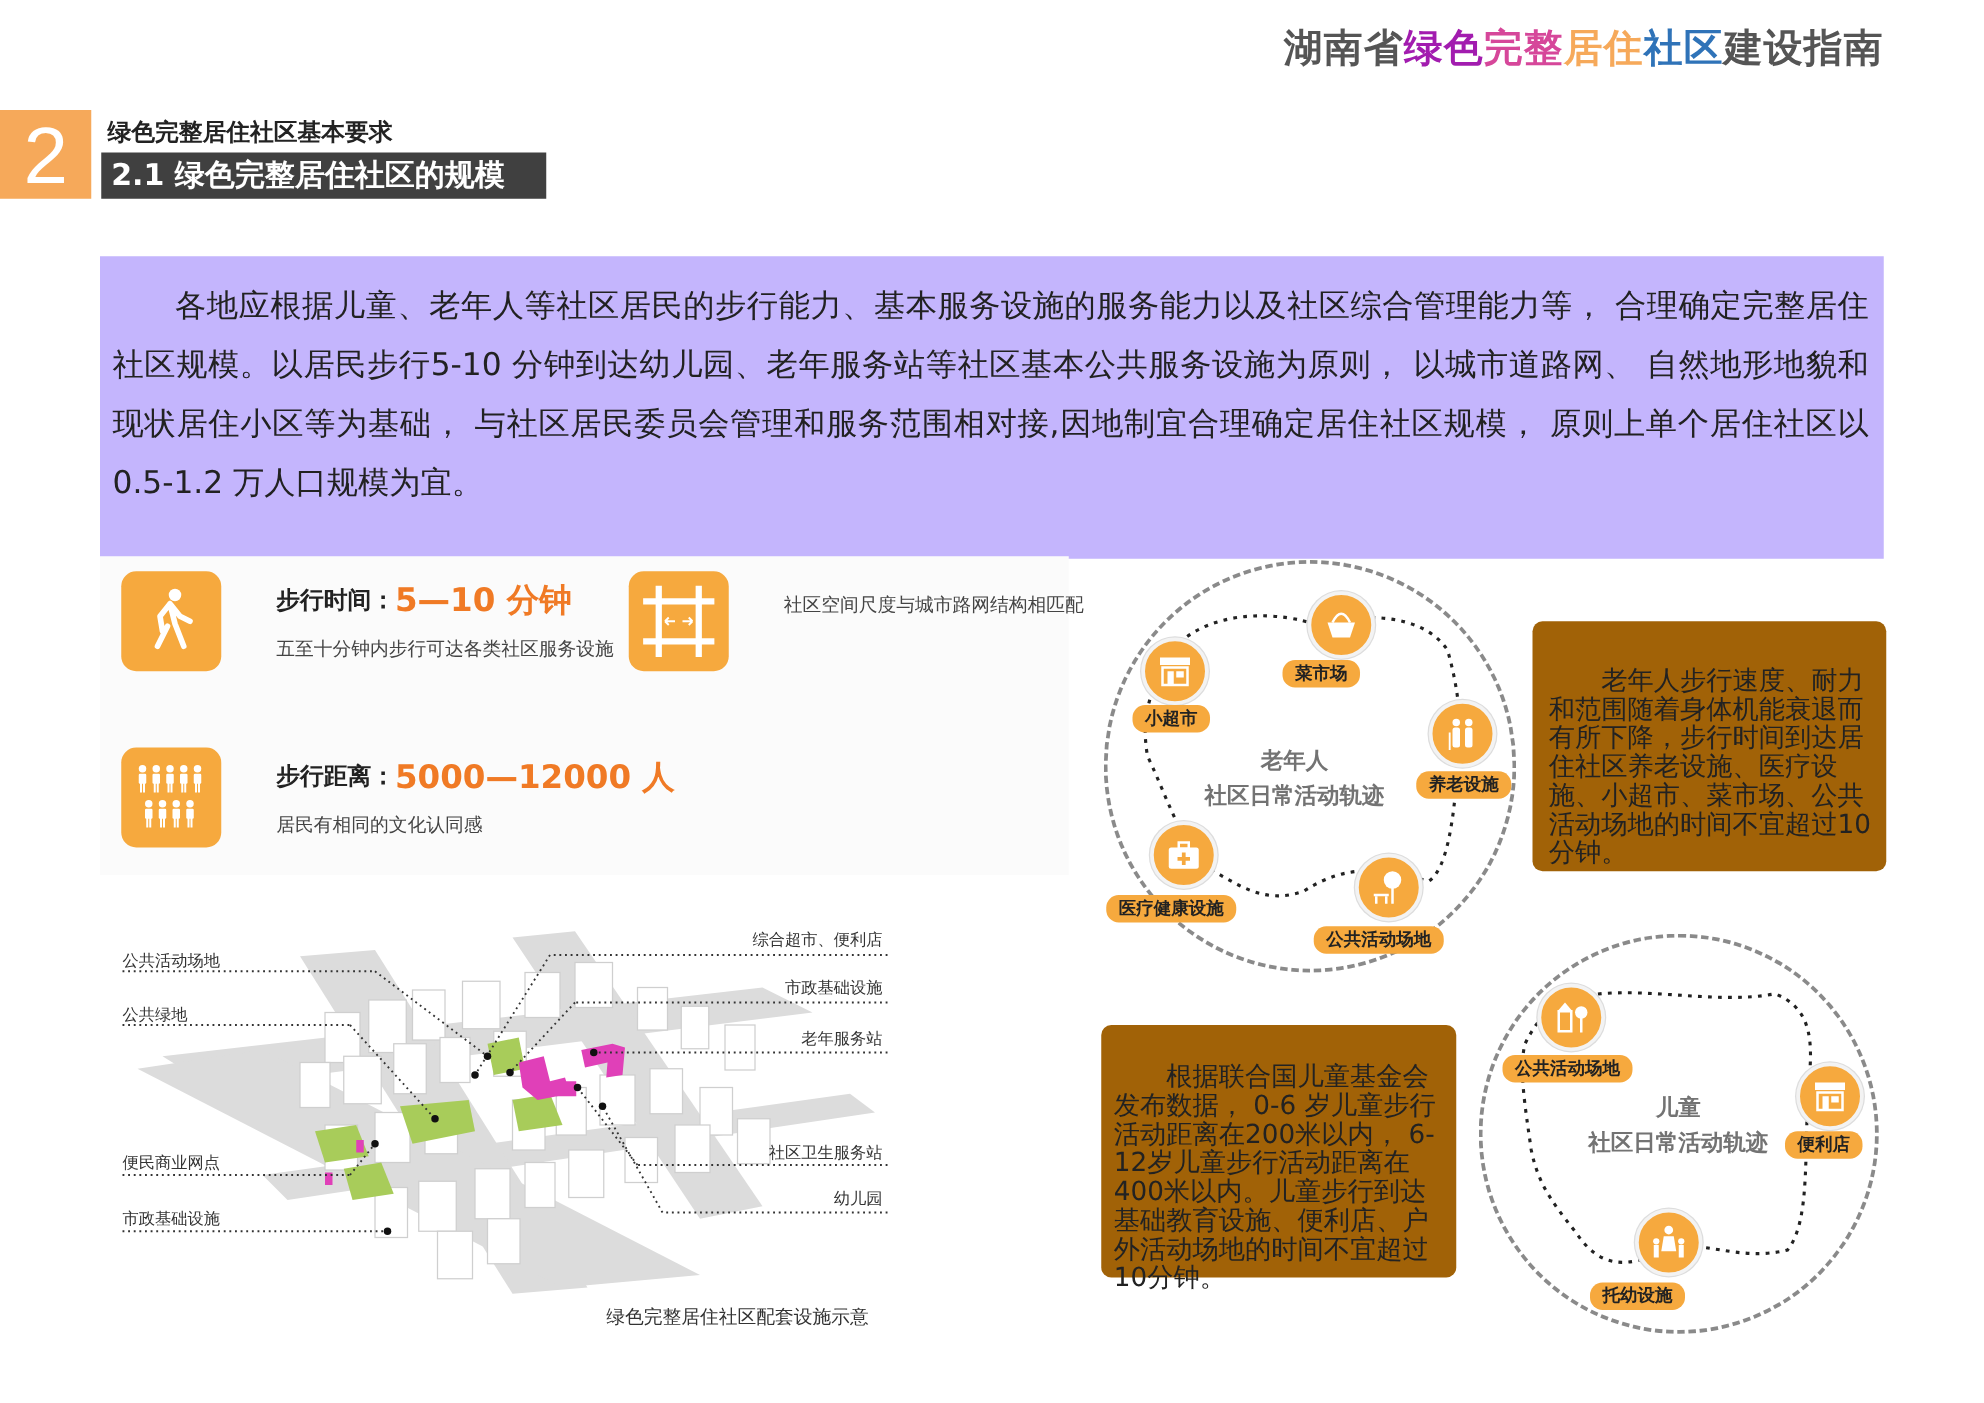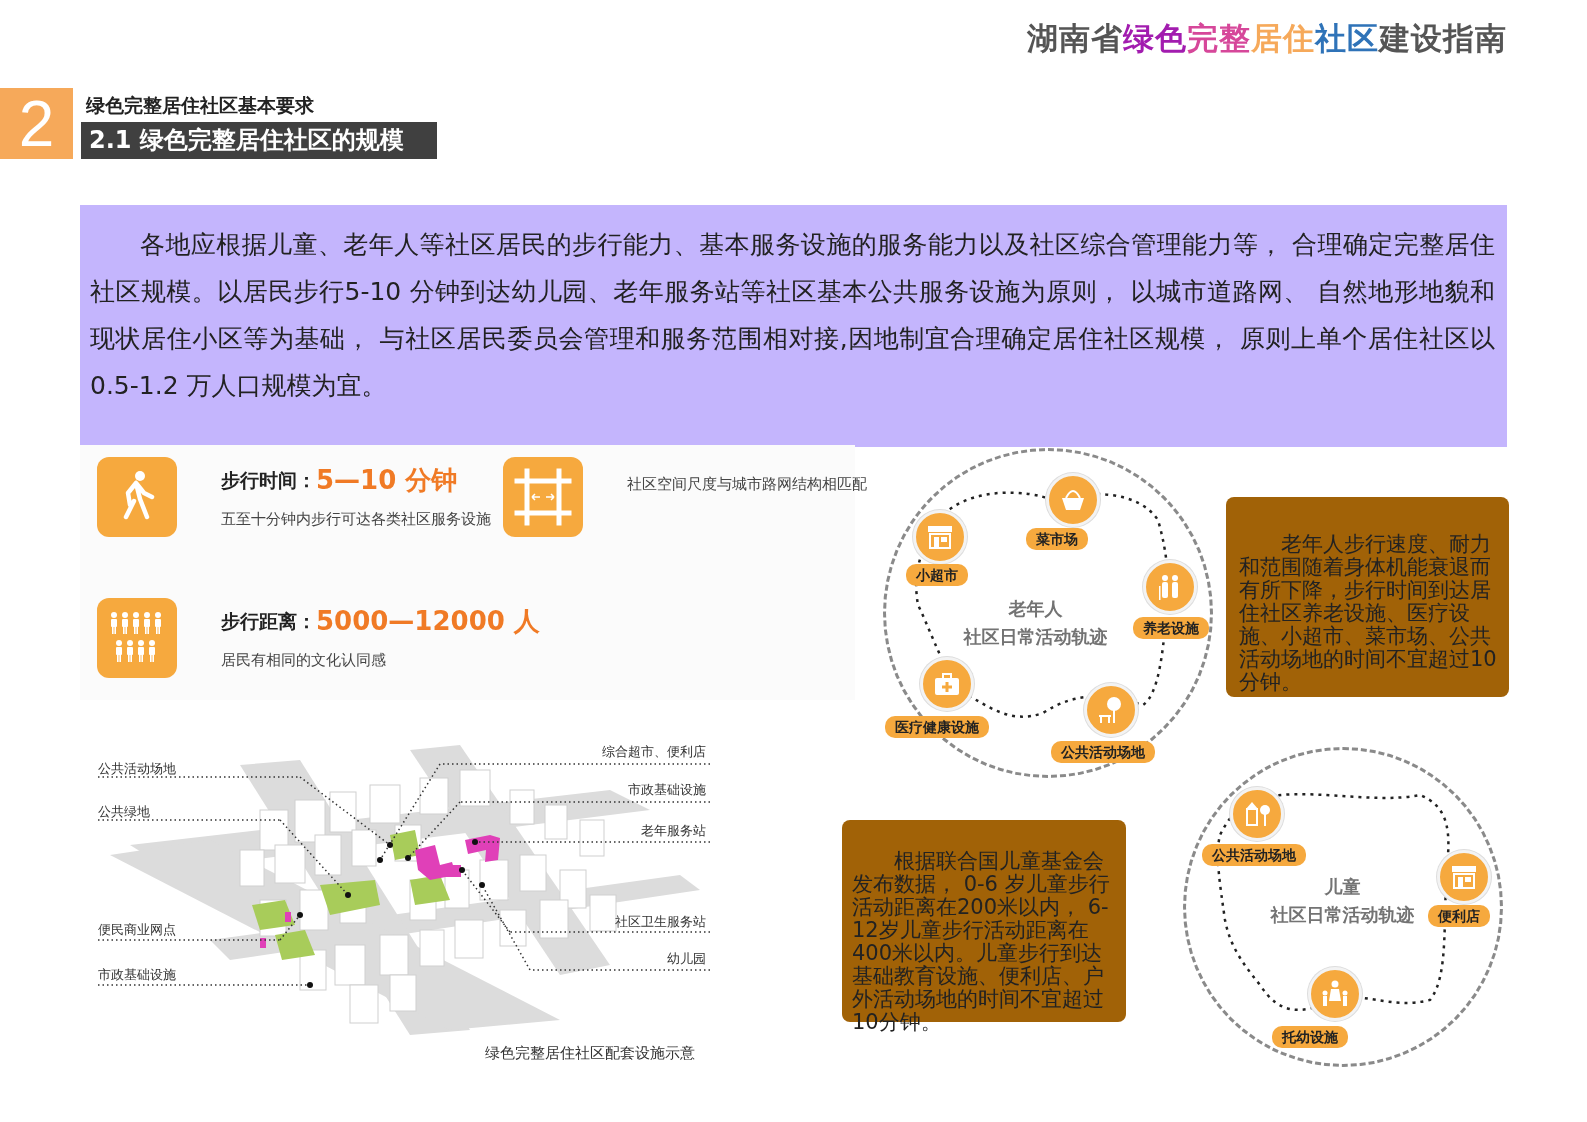--- a/index.html
+++ b/index.html
@@ -300,21 +300,21 @@
   <div class="circle-title" style="left:70px; top:150px; width:175px;">
     <div>老年人</div>
     <div>社区日常活动轨迹</div>
   </div>
 </div>
 
 <div class="note" style="left:1226px; top:497px; width:283px; height:200px; padding:36px 8px 0 13px;">
   <p>老年人步行速度、耐力和范围随着身体机能衰退而有所下降，步行时间到达居住社区养老设施、医疗设施、小超市、菜市场、公共活动场地的时间不宜超过10分钟。</p>
 </div>
 
-<div class="note" style="left:842px; top:820px; width:284px; height:202px; padding:30px 10px 0 10px;">
+<div class="note" style="left:881px; top:820px; width:284px; height:202px; padding:30px 10px 0 10px;">
   <p>根据联合国儿童基金会发布数据， 0-6 岁儿童步行活动距离在200米以内， 6-12岁儿童步行活动距离在400米以内。儿童步行到达基础教育设施、便利店、户外活动场地的时间不宜超过10分钟。</p>
 </div>
 
 <div class="abs" style="left:1180px; top:745px; width:330px; height:325px;">
   <div class="ring" style="left:3px; top:2px; width:320px; height:320px;"></div>
   <svg class="abs" style="left:0;top:0" width="330" height="325">
     <path d="M75 55 C120 40,190 60,240 50 C265 60,270 80,268 110 C262 170,270 230,250 255 C210 265,180 245,155 255 C120 270,100 270,80 240 C60 215,50 200,45 175 C40 140,35 110,40 90 C50 70,60 60,75 55 Z" stroke="#222" stroke-width="2.5" stroke-dasharray="3 5" fill="none"></path>
   </svg>
   <div class="node-icon" style="left:50px; top:42px;">
       <svg width="30" height="30" viewBox="0 0 30 30" fill="#fff">

